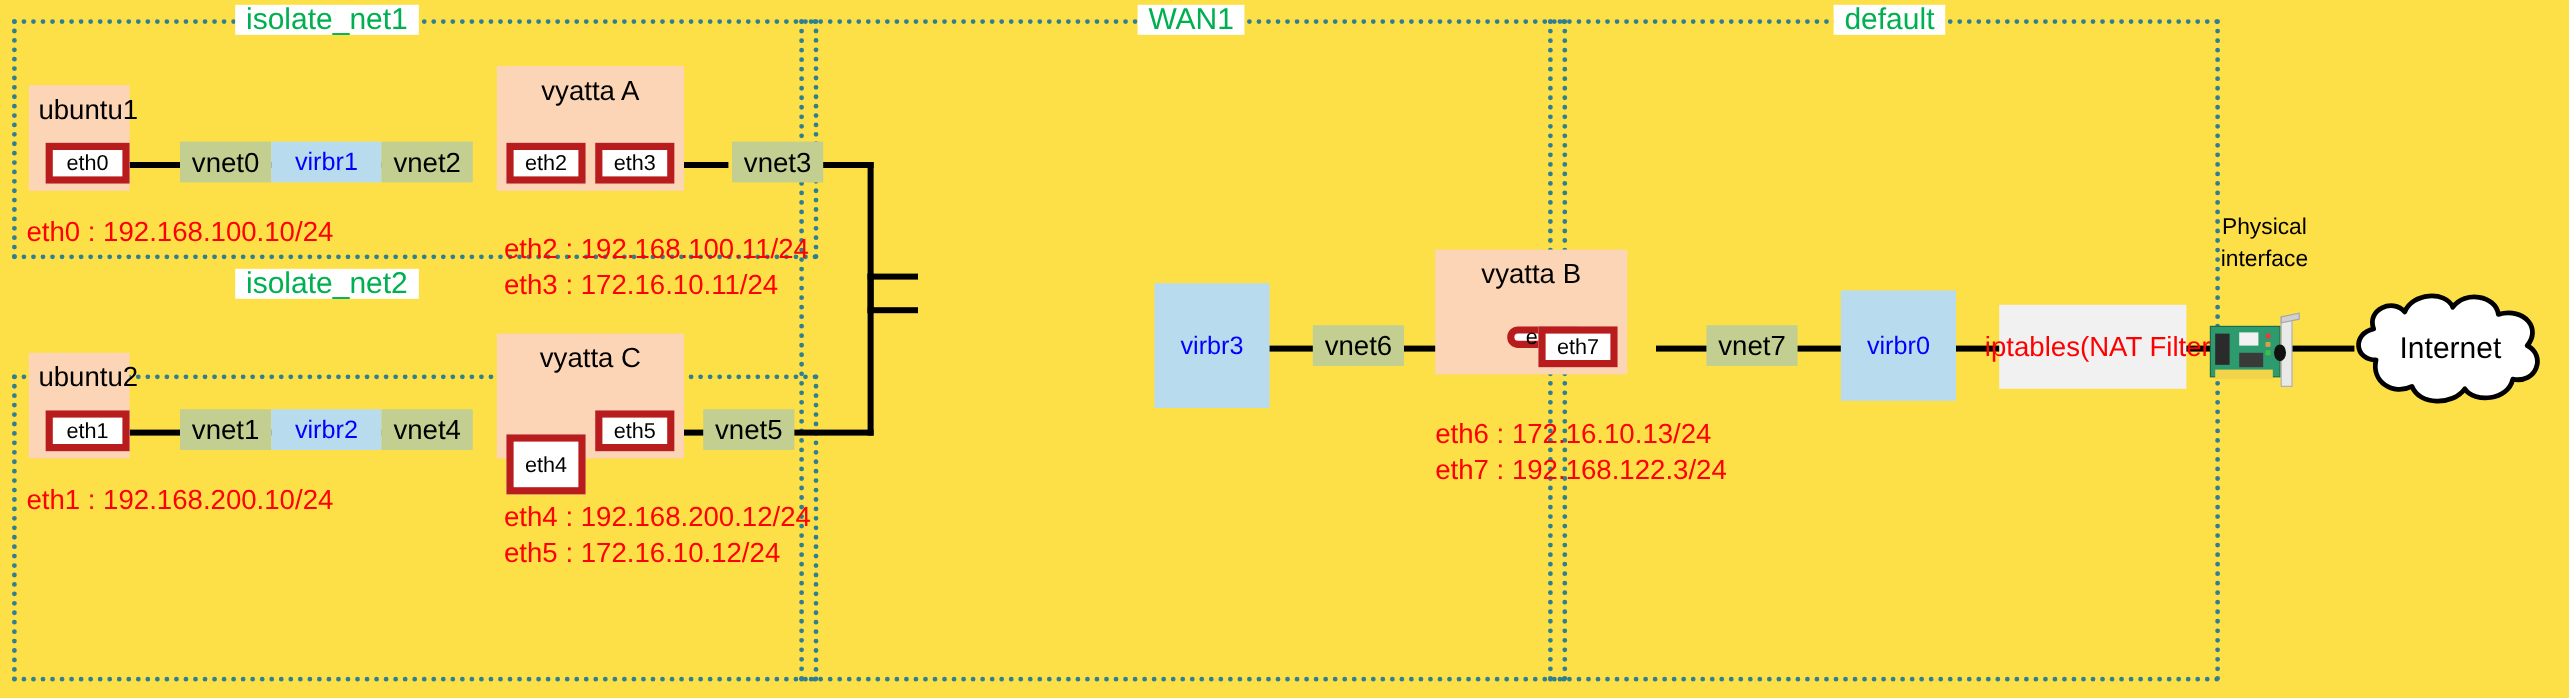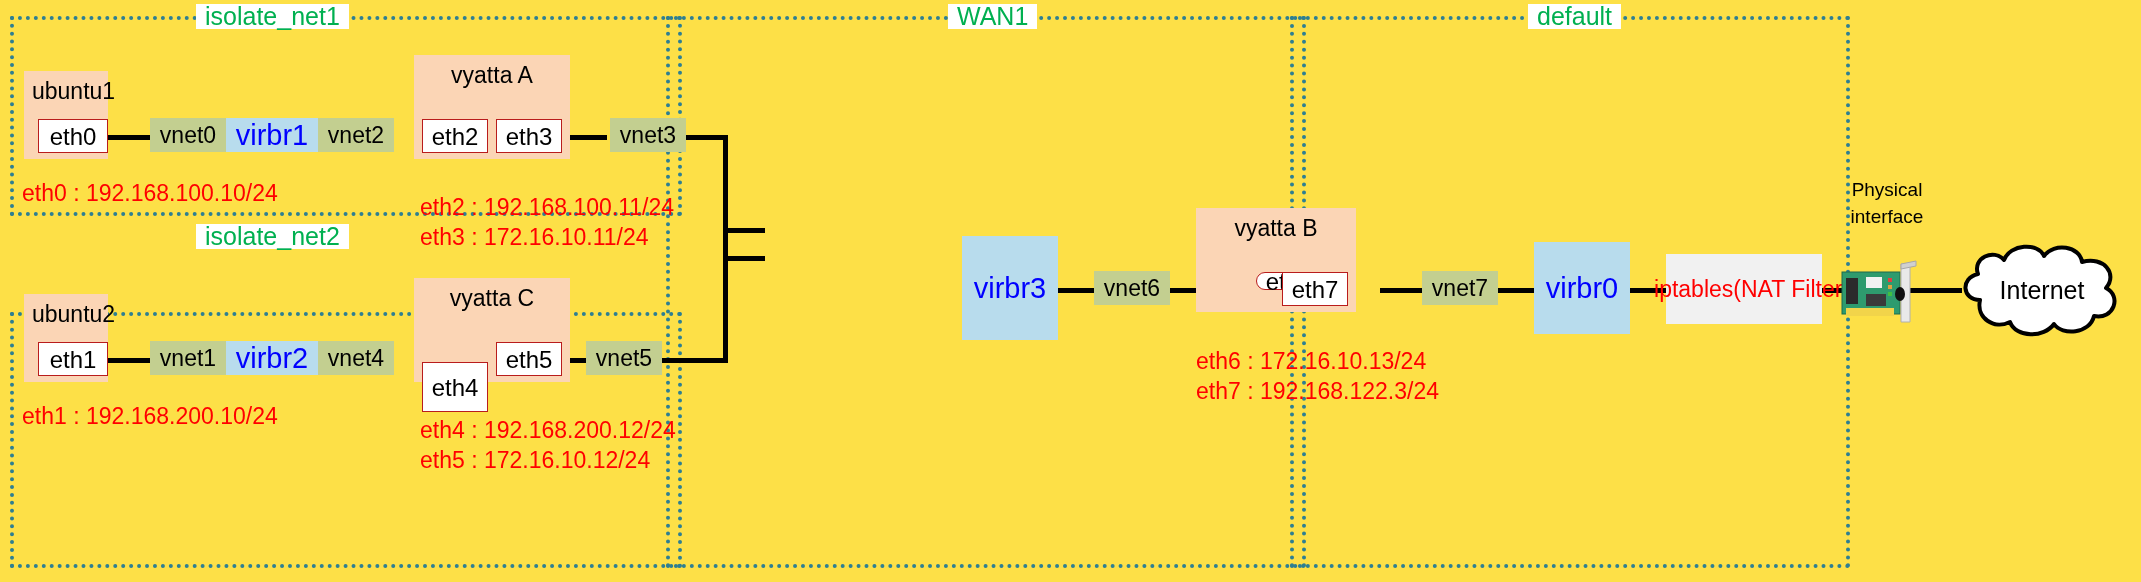--- a/index.html
+++ b/index.html
@@ -55,26 +55,26 @@
     white-space: nowrap;
   }
   .vmbox-title.left-title {
     text-align: left;
     left: 26px;
   }
 
   .iface {
     position: absolute;
     background: #ffffff;
-    border: 1px solid #b91c1c;
+    border: 6px solid #b91c1c;
     box-sizing: border-box;
     display: flex;
     align-items: center;
     justify-content: center;
-    font-size: 24px;
+    font-size: 18px;
     line-height: 23px;
     color: #000000;
     white-space: nowrap;
   }
 
   .vnet {
     position: absolute;
     background: #c3cf90;
     box-sizing: border-box;
     display: flex;
@@ -86,21 +86,21 @@
     white-space: nowrap;
   }
 
   .virbr {
     position: absolute;
     background: #b8dced;
     box-sizing: border-box;
     display: flex;
     align-items: center;
     justify-content: center;
-    font-size: 29px;
+    font-size: 21px;
     line-height: 23px;
     color: #0000ff;
     white-space: nowrap;
   }
 
   .iptables {
     position: absolute;
     background: #f1f1f1;
     box-sizing: border-box;
     display: flex;

